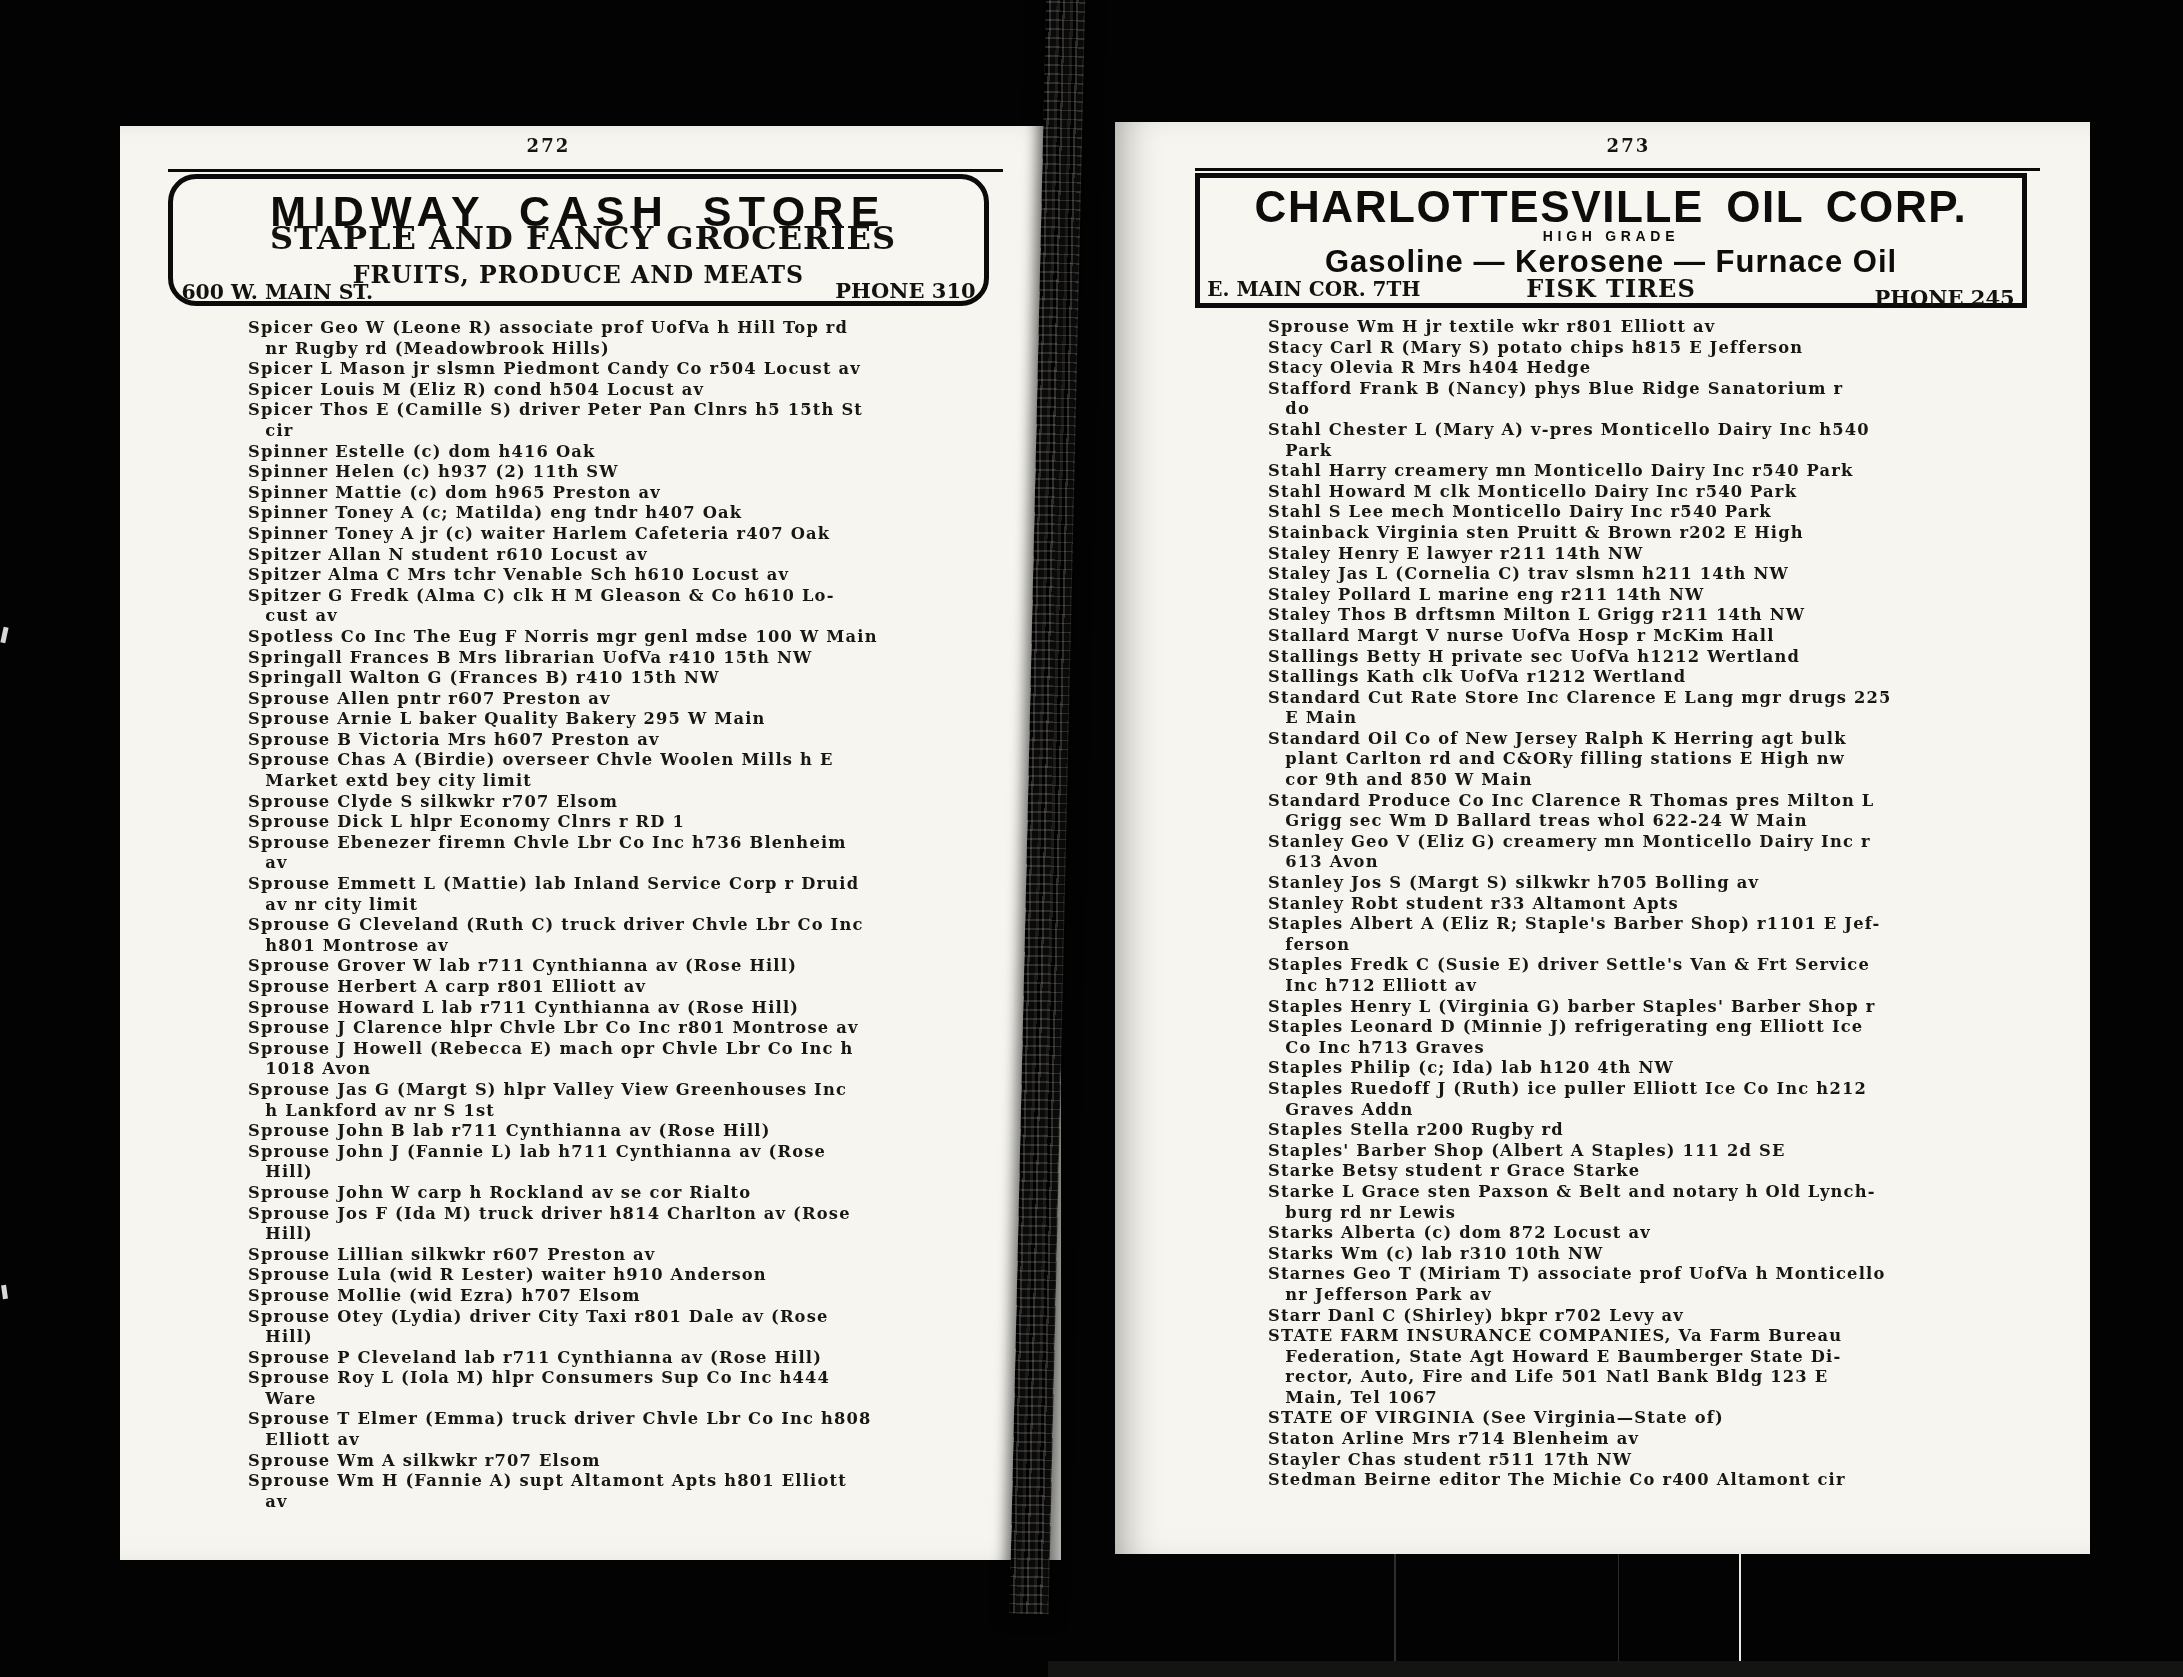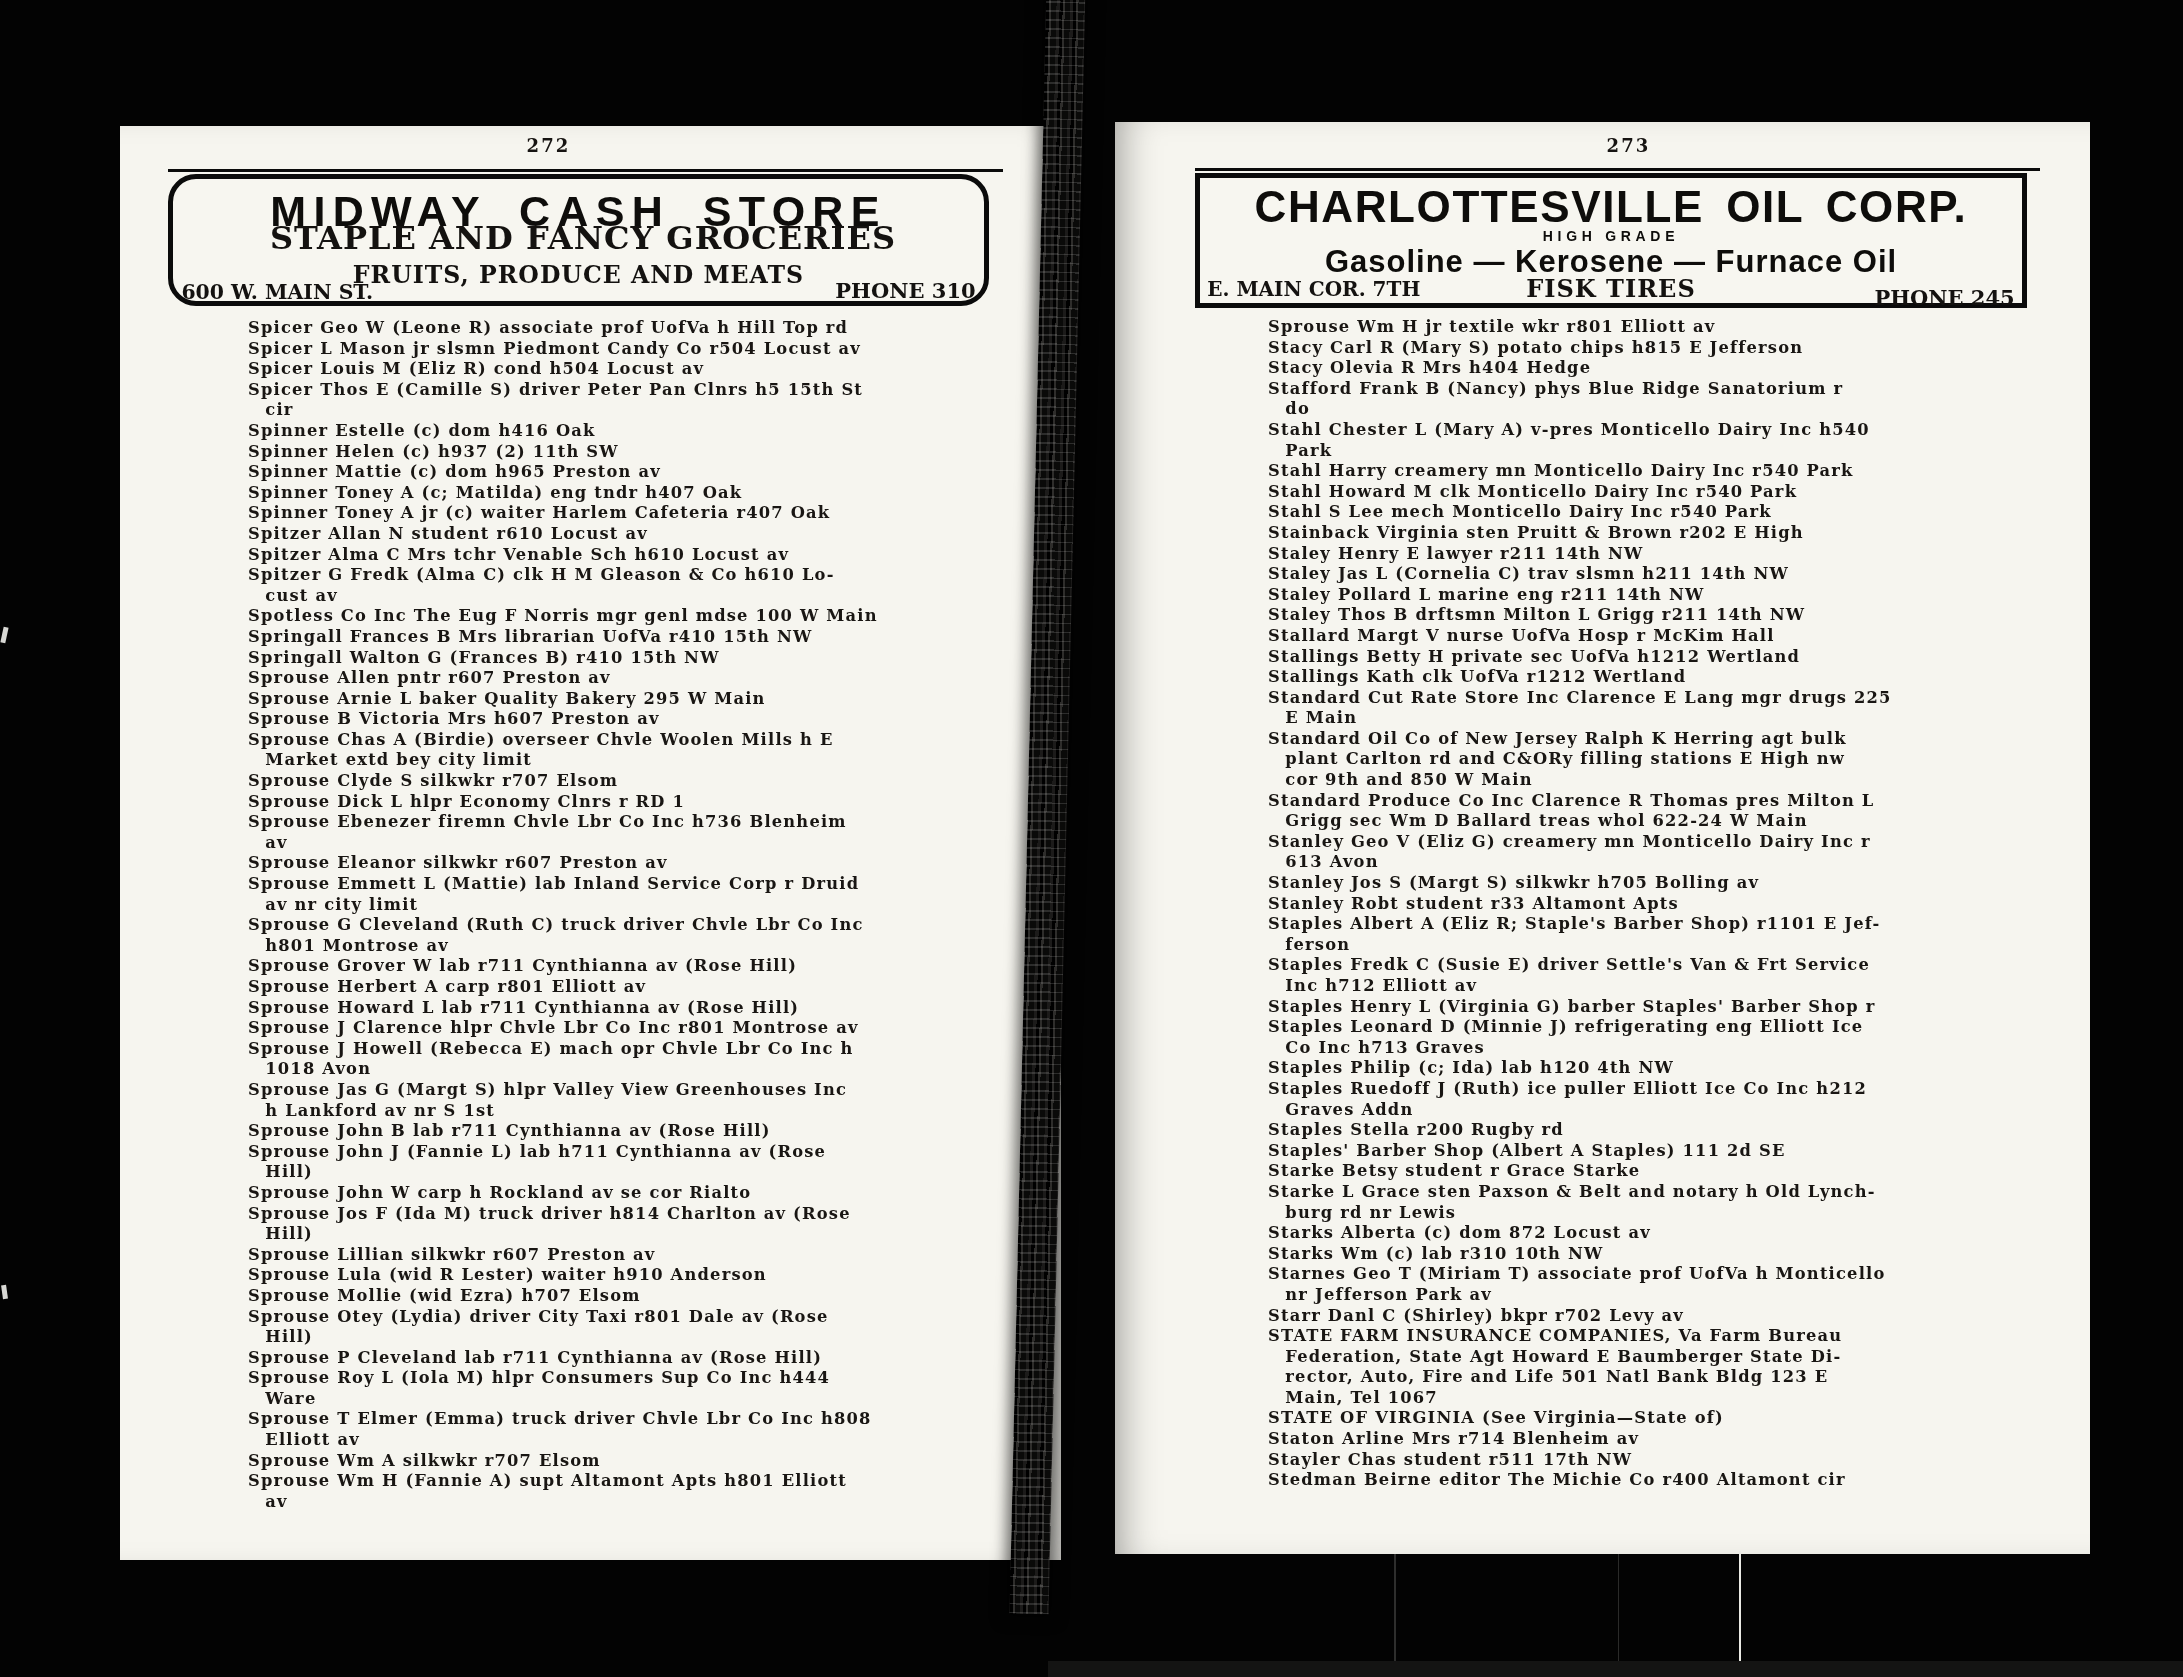--- a/index.html
+++ b/index.html
@@ -45,20 +45,21 @@
     <div class="adbox" style="left:48px;top:48px;width:811px;height:122px;border-radius:28px;">
       <div class="ad-title" style="top:8.4px;font-size:43px;letter-spacing:7.3px;word-spacing:13.6px;">MIDWAY CASH STORE</div>
       <div class="ad-sub" style="top:40px;font-size:32px;letter-spacing:1px;padding-left:9px;">STAPLE AND FANCY GROCERIES</div>
       <div class="ad-sub" style="top:82px;font-size:23.6px;letter-spacing:1px;">FRUITS, PRODUCE AND MEATS</div>
       <div class="ad-corner" style="left:8.4px;top:101px;font-size:20.4px;">600 W. MAIN ST.</div>
       <div class="ad-corner" style="right:8.4px;top:99px;font-size:21px;">PHONE 310</div>
     </div>
 
     <div class="entries" id="left-entries" style="left:128px;top:192px;width:734px;">
         <div class="entry-line">Spicer Geo W (Leone R) associate prof UofVa h Hill Top rd</div>
+        <div class="entry-line cont">nr Rugby rd (Meadowbrook Hills)</div>
         <div class="entry-line">Spicer L Mason jr slsmn Piedmont Candy Co r504 Locust av</div>
         <div class="entry-line">Spicer Louis M (Eliz R) cond h504 Locust av</div>
         <div class="entry-line">Spicer Thos E (Camille S) driver Peter Pan Clnrs h5 15th St</div>
         <div class="entry-line cont">cir</div>
         <div class="entry-line">Spinner Estelle (c) dom h416 Oak</div>
         <div class="entry-line">Spinner Helen (c) h937 (2) 11th SW</div>
         <div class="entry-line">Spinner Mattie (c) dom h965 Preston av</div>
         <div class="entry-line">Spinner Toney A (c; Matilda) eng tndr h407 Oak</div>
         <div class="entry-line">Spinner Toney A jr (c) waiter Harlem Cafeteria r407 Oak</div>
         <div class="entry-line">Spitzer Allan N student r610 Locust av</div>
@@ -70,21 +71,20 @@
         <div class="entry-line">Springall Walton G (Frances B) r410 15th NW</div>
         <div class="entry-line">Sprouse Allen pntr r607 Preston av</div>
         <div class="entry-line">Sprouse Arnie L baker Quality Bakery 295 W Main</div>
         <div class="entry-line">Sprouse B Victoria Mrs h607 Preston av</div>
         <div class="entry-line">Sprouse Chas A (Birdie) overseer Chvle Woolen Mills h E</div>
         <div class="entry-line cont">Market extd bey city limit</div>
         <div class="entry-line">Sprouse Clyde S silkwkr r707 Elsom</div>
         <div class="entry-line">Sprouse Dick L hlpr Economy Clnrs r RD 1</div>
         <div class="entry-line">Sprouse Ebenezer firemn Chvle Lbr Co Inc h736 Blenheim</div>
         <div class="entry-line cont">av</div>
-        <div class="entry-line">Sprouse Eleanor silkwkr r607 Preston av</div>
         <div class="entry-line">Sprouse Emmett L (Mattie) lab Inland Service Corp r Druid</div>
         <div class="entry-line cont">av nr city limit</div>
         <div class="entry-line">Sprouse G Cleveland (Ruth C) truck driver Chvle Lbr Co Inc</div>
         <div class="entry-line cont">h801 Montrose av</div>
         <div class="entry-line">Sprouse Grover W lab r711 Cynthianna av (Rose Hill)</div>
         <div class="entry-line">Sprouse Herbert A carp r801 Elliott av</div>
         <div class="entry-line">Sprouse Howard L lab r711 Cynthianna av (Rose Hill)</div>
         <div class="entry-line">Sprouse J Clarence hlpr Chvle Lbr Co Inc r801 Montrose av</div>
         <div class="entry-line">Sprouse J Howell (Rebecca E) mach opr Chvle Lbr Co Inc h</div>
         <div class="entry-line cont">1018 Avon</div>

